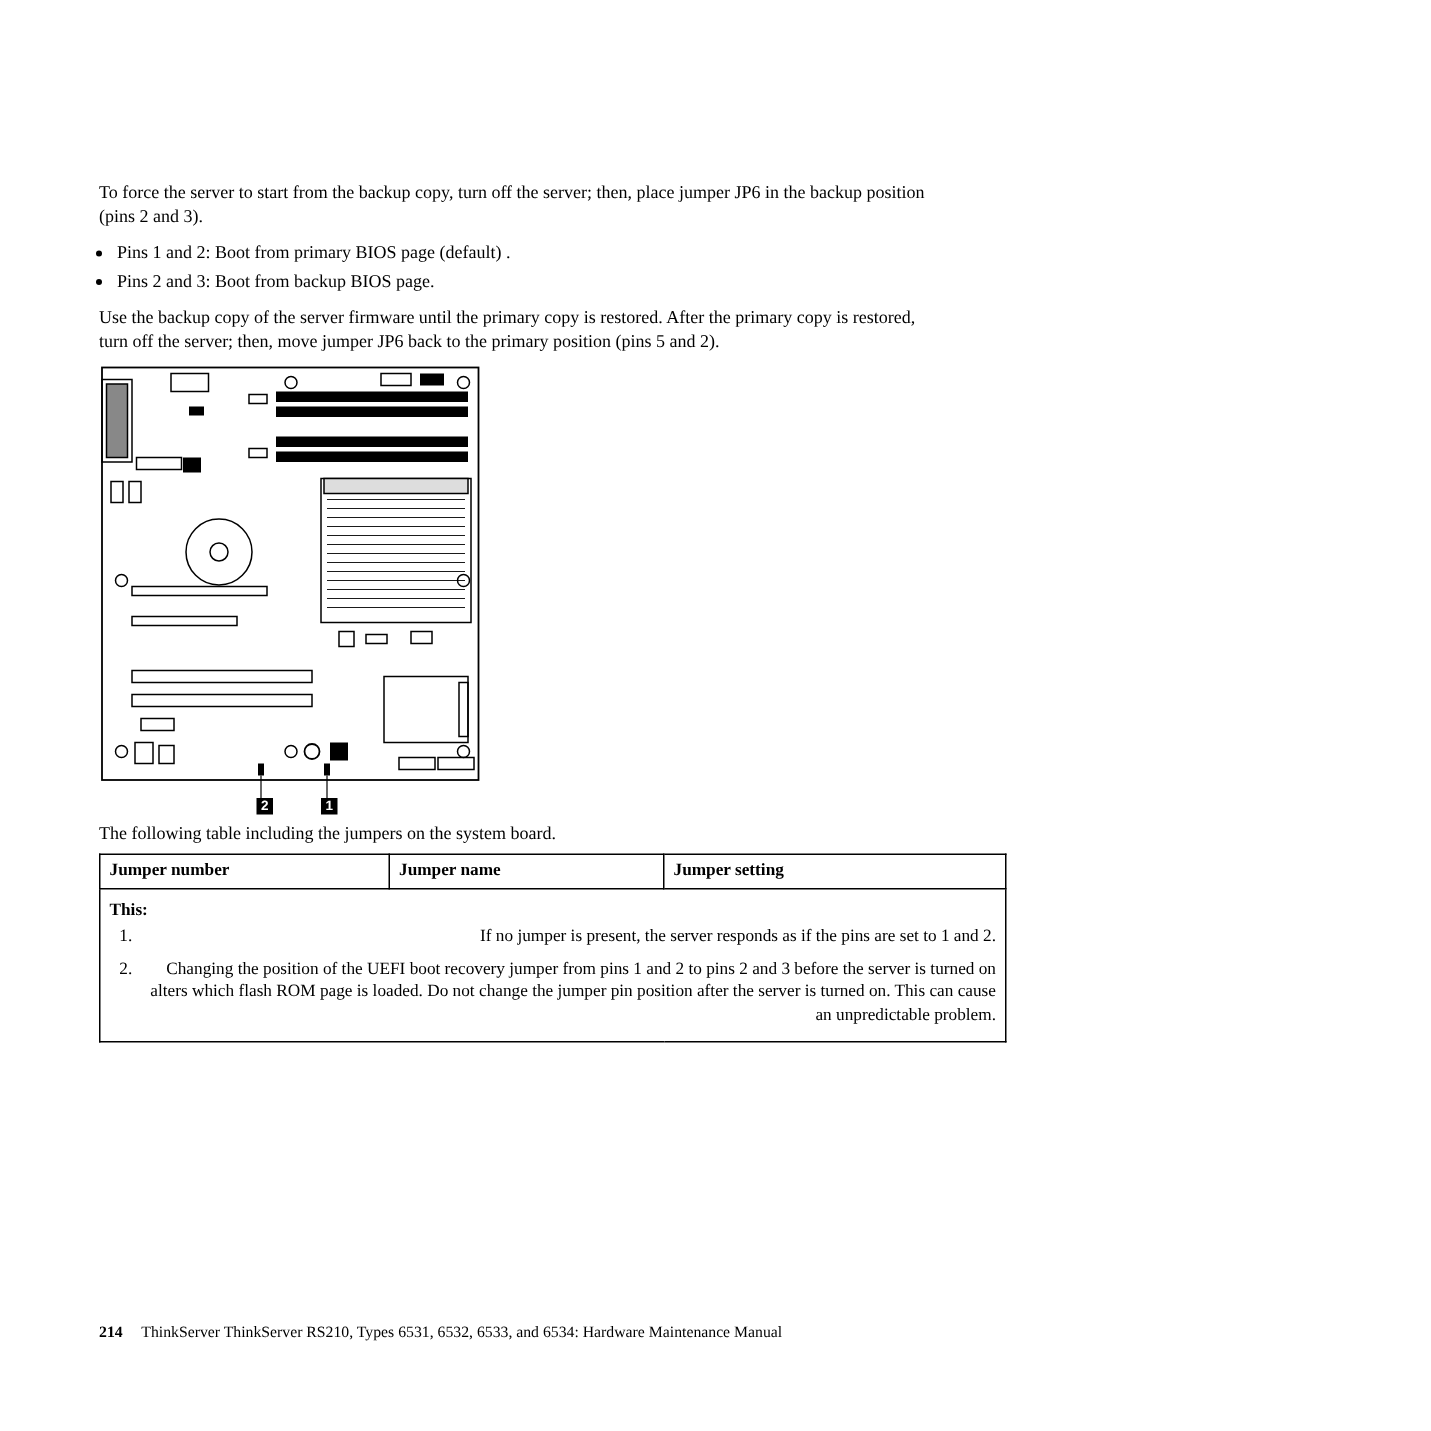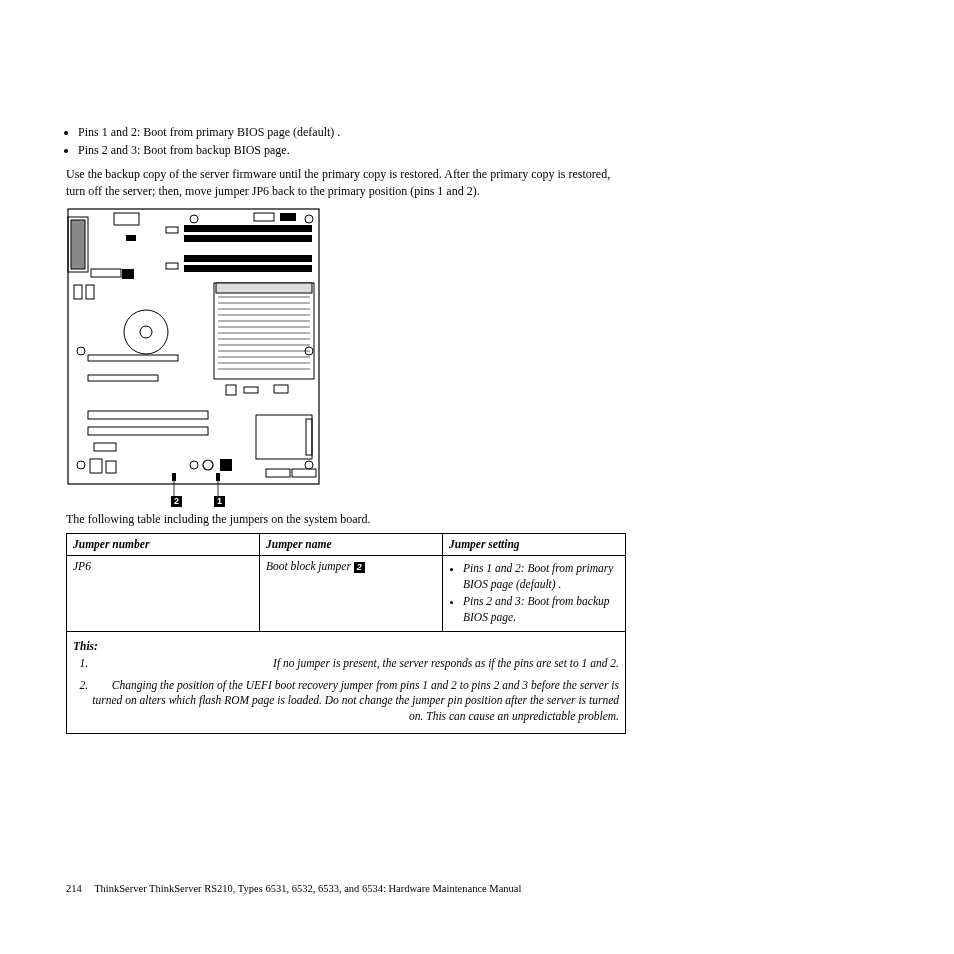--- a/index.html
+++ b/index.html
@@ -28,23 +28,22 @@
     margin: 6px 0 4px 0;
     width: 255px;
     height: 300px;
     position: relative;
   }
   .figure svg { width: 100%; height: 100%; }
   .caption-line { margin: 4px 0 6px 0; }
   .table-caption { font-style: italic; font-size: 10.5px; margin: 8px 0 2px 0; }
   table.jumpers {
     border-collapse: collapse;
-    width: 560px;
+    width: 605px;
     font-size: 11.5px;
-    font-style: italic;
   }
   table.jumpers th, table.jumpers td {
     border: 1px solid #000;
     padding: 3px 6px;
     vertical-align: top;
     text-align: left;
   }
   table.jumpers th { font-weight: bold; }
   .callout {
     display: inline-block;
@@ -63,37 +62,38 @@
   .cell-list li { list-style: disc; margin: 2px 0; }
   .notes-head { font-weight: bold; margin: 4px 0 2px 0; }
   .notes-list { margin: 0; padding-left: 18px; text-align: right; }
   .notes-list li { margin: 2px 0 6px 0; }
   .footer {
     position: absolute;
     left: 66px;
     bottom: 60px;
     font-size: 10.5px;
   }
-  .footer .pagenum { font-weight: normal; margin-right: 10px; }
+  .footer .pagenum { font-weight: bold; margin-right: 10px; }
   .fig-callouts { position: absolute; bottom: 0; left: 0; width: 100%; }
   .fig-callout-2 { position: absolute; bottom: 0; left: 105px; }
   .fig-callout-1 { position: absolute; bottom: 0; left: 148px; }
 </style>
 </head>
 <body>
 
 <div class="page">
 
+  <div class="para">To force the server to start from the backup copy, turn off the server; then, place jumper JP6 in the backup position (pins 2 and 3).</div>
 
   <ul class="bullets">
     <li>Pins 1 and 2: Boot from primary BIOS page (default) .</li>
     <li>Pins 2 and 3: Boot from backup BIOS page.</li>
   </ul>
 
-  <div class="para">Use the backup copy of the server firmware until the primary copy is restored. After the primary copy is restored, turn off the server; then, move jumper JP6 back to the primary position (pins 1 and 2).</div>
+  <div class="para">Use the backup copy of the server firmware until the primary copy is restored. After the primary copy is restored, turn off the server; then, move jumper JP6 back to the primary position (pins 5 and 2).</div>
 
   <div class="figure">
     <svg viewBox="0 0 255 300">
       <rect x="2" y="2" width="251" height="275" fill="none" stroke="#000" stroke-width="1.2"></rect>
 
       <circle cx="15" cy="144" r="4" fill="none" stroke="#000"></circle>
       <circle cx="15" cy="258" r="4" fill="none" stroke="#000"></circle>
       <circle cx="128" cy="12" r="4" fill="none" stroke="#000"></circle>
       <circle cx="243" cy="12" r="4" fill="none" stroke="#000"></circle>
       <circle cx="243" cy="144" r="4" fill="none" stroke="#000"></circle>
@@ -183,33 +183,20 @@
   <table class="jumpers">
     <thead>
       <tr>
         <th style="width:180px">Jumper number</th>
         <th style="width:170px">Jumper name</th>
         <th>Jumper setting</th>
       </tr>
     </thead>
     <tbody>
       <tr>
-        <td>JP6</td>
-        <td>
-          <span>Boot block jumper</span>
-          <span class="callout">2</span>
-        </td>
-        <td>
-          <ul class="cell-list">
-            <li>Pins 1 and 2: Boot from primary BIOS page (default) .</li>
-            <li>Pins 2 and 3: Boot from backup BIOS page.</li>
-          </ul>
-        </td>
-      </tr>
-      <tr>
         <td colspan="3">
           <div class="notes-head">This:</div>
           <ol class="notes-list">
             <li>If no jumper is present, the server responds as if the pins are set to 1 and 2.</li>
             <li>Changing the position of the UEFI boot recovery jumper from pins 1 and 2 to pins 2 and 3 before the server is turned on alters which flash ROM page is loaded. Do not change the jumper pin position after the server is turned on. This can cause an unpredictable problem.</li>
           </ol>
         </td>
       </tr>
     </tbody>
   </table>

